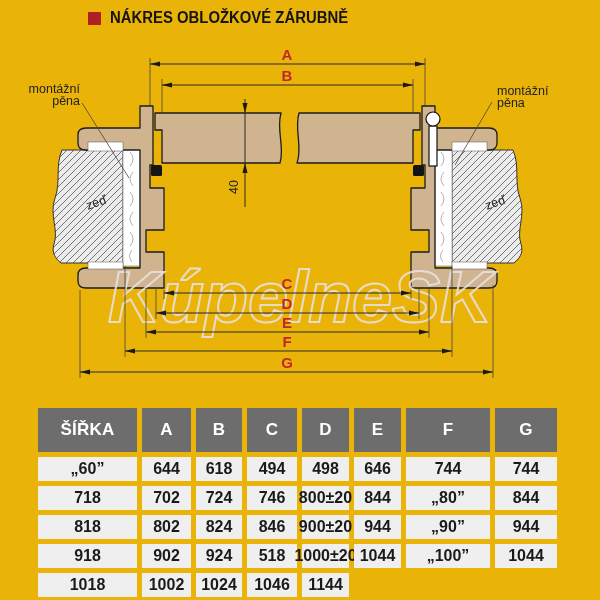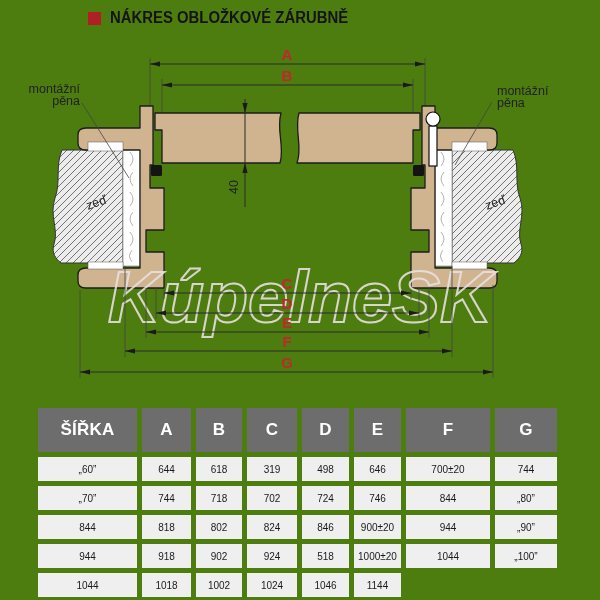--- a/index.html
+++ b/index.html
@@ -1,33 +1,33 @@
 <!DOCTYPE html>
 <html><head>
 <meta charset="utf-8">
 <style>
   html,body{margin:0;padding:0;background:#fff;}
-  #page{position:relative;width:600px;height:600px;background:#4d7c0f;overflow:hidden;
+  #page{position:relative;width:600px;height:600px;background:#eab308;overflow:hidden;
         font-family:"Liberation Sans",sans-serif;}
   
   #title{position:absolute;left:88px;top:9px;display:flex;align-items:center;gap:9px;}
   #title .bullet{width:13px;height:13px;background:#b01f24;flex:0 0 auto;}
   #title .txt{font-size:16px;font-weight:bold;color:#141414;letter-spacing:0;
               transform:scaleX(.93);transform-origin:left center;white-space:nowrap;}
   
   #diagram{position:absolute;left:0;top:40px;width:600px;height:360px;}
   
   #size-table{position:absolute;left:38px;top:408px;display:grid;
       grid-template-columns:99px 49px 46px 50px 47px 47px 84px 62px;
       grid-template-rows:44px repeat(5,24px);
       column-gap:5px;row-gap:5px;border-radius:25px;}
   #size-table .th{background:#6d6d6d;color:#fff;font-weight:bold;font-size:17px;
       display:flex;align-items:center;justify-content:center;letter-spacing:.2px;}
-  #size-table .td{background:#efefef;color:#1a1a1a;font-size:10px;
-      display:flex;align-items:center;justify-content:center;white-space:nowrap;}
+  #size-table .td{background:#efefef;color:#1a1a1a;font-size:16px;
+      display:flex;align-items:center;justify-content:center;white-space:nowrap;font-weight:bold;}
   svg text{font-family:"Liberation Sans",sans-serif;}
   .dimlbl{fill:#c1272d;font-weight:bold;font-size:15px;}
   .anno{fill:#222;font-size:12.5px;}
   .thin{stroke:#444;stroke-width:.8;fill:none;}
   .dim{stroke:#2b2b2b;stroke-width:1;fill:none;}
   .arrow{fill:#1a1a1a;stroke:none;}
   .wood{fill:#cfb48f;stroke:#1c1c1c;stroke-width:1.3;stroke-linejoin:round;}
   .gapw{fill:#fff;stroke:#555;stroke-width:.5;}
   .squig{stroke:#aaa;stroke-width:.9;fill:none;}
 </style>
@@ -176,32 +176,31 @@
     <div class="th">B</div>
     <div class="th">C</div>
     <div class="th">D</div>
     <div class="th">E</div>
     <div class="th">F</div>
     <div class="th">G</div>
 
     <div class="td">„60”</div>
     <div class="td">644</div>
     <div class="td">618</div>
-    <div class="td">319</div>
+    <div class="td">494</div>
     <div class="td">498</div>
     <div class="td">646</div>
-    <div class="td">700±20</div>
     <div class="td">744</div>
 
-    <div class="td">„70”</div>
     <div class="td">744</div>
     <div class="td">718</div>
     <div class="td">702</div>
     <div class="td">724</div>
     <div class="td">746</div>
+    <div class="td">800±20</div>
     <div class="td">844</div>
 
     <div class="td">„80”</div>
     <div class="td">844</div>
     <div class="td">818</div>
     <div class="td">802</div>
     <div class="td">824</div>
     <div class="td">846</div>
     <div class="td">900±20</div>
     <div class="td">944</div>

